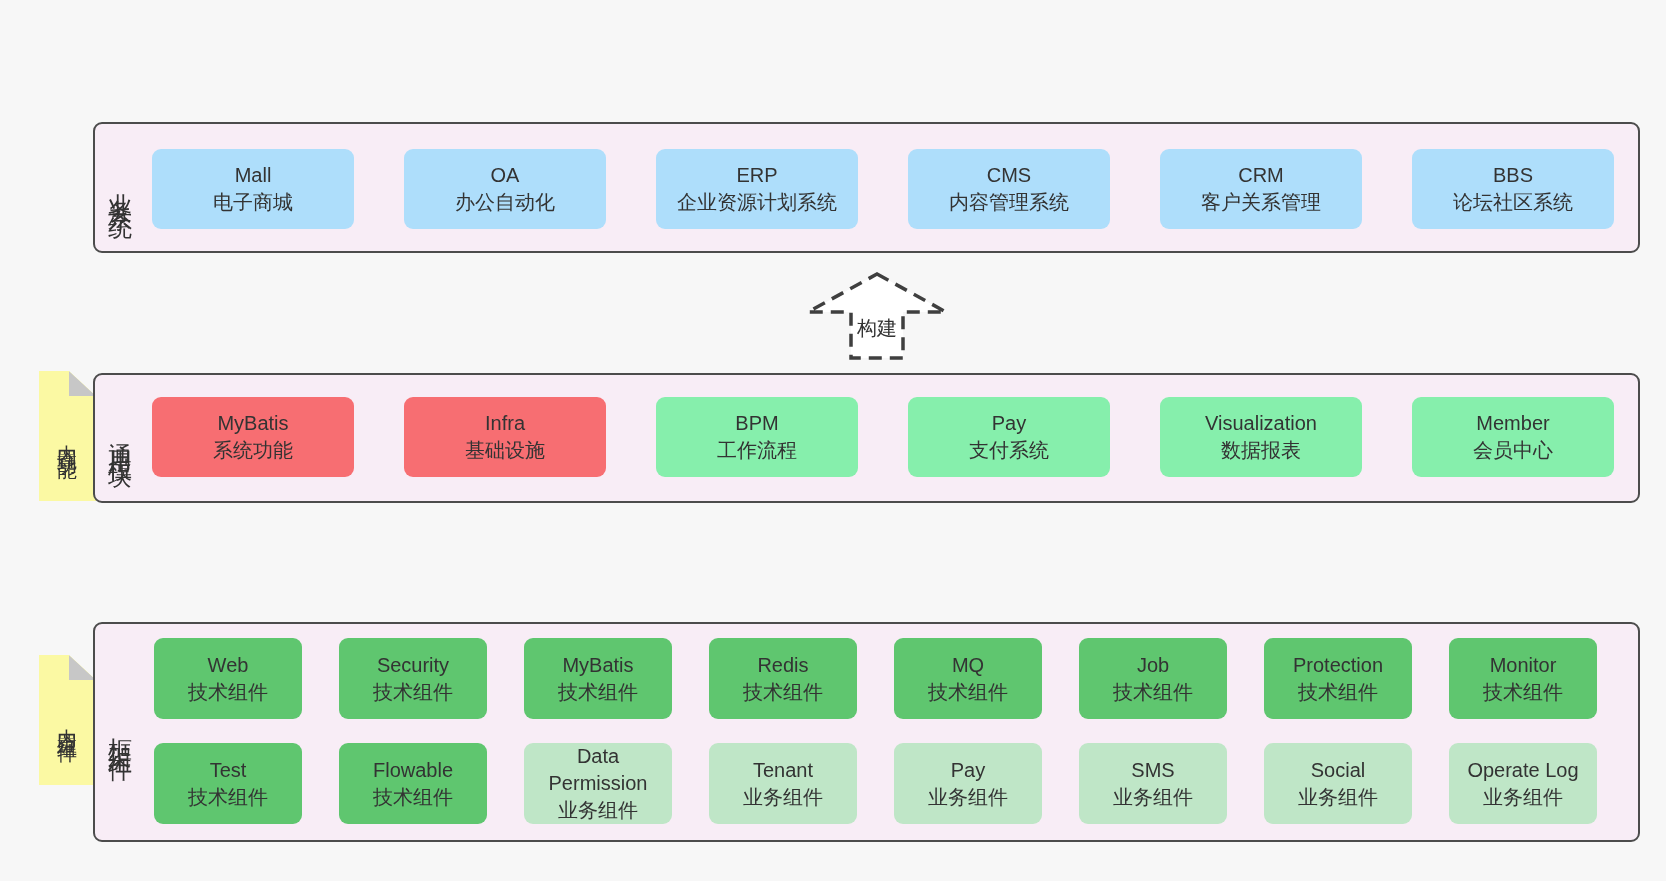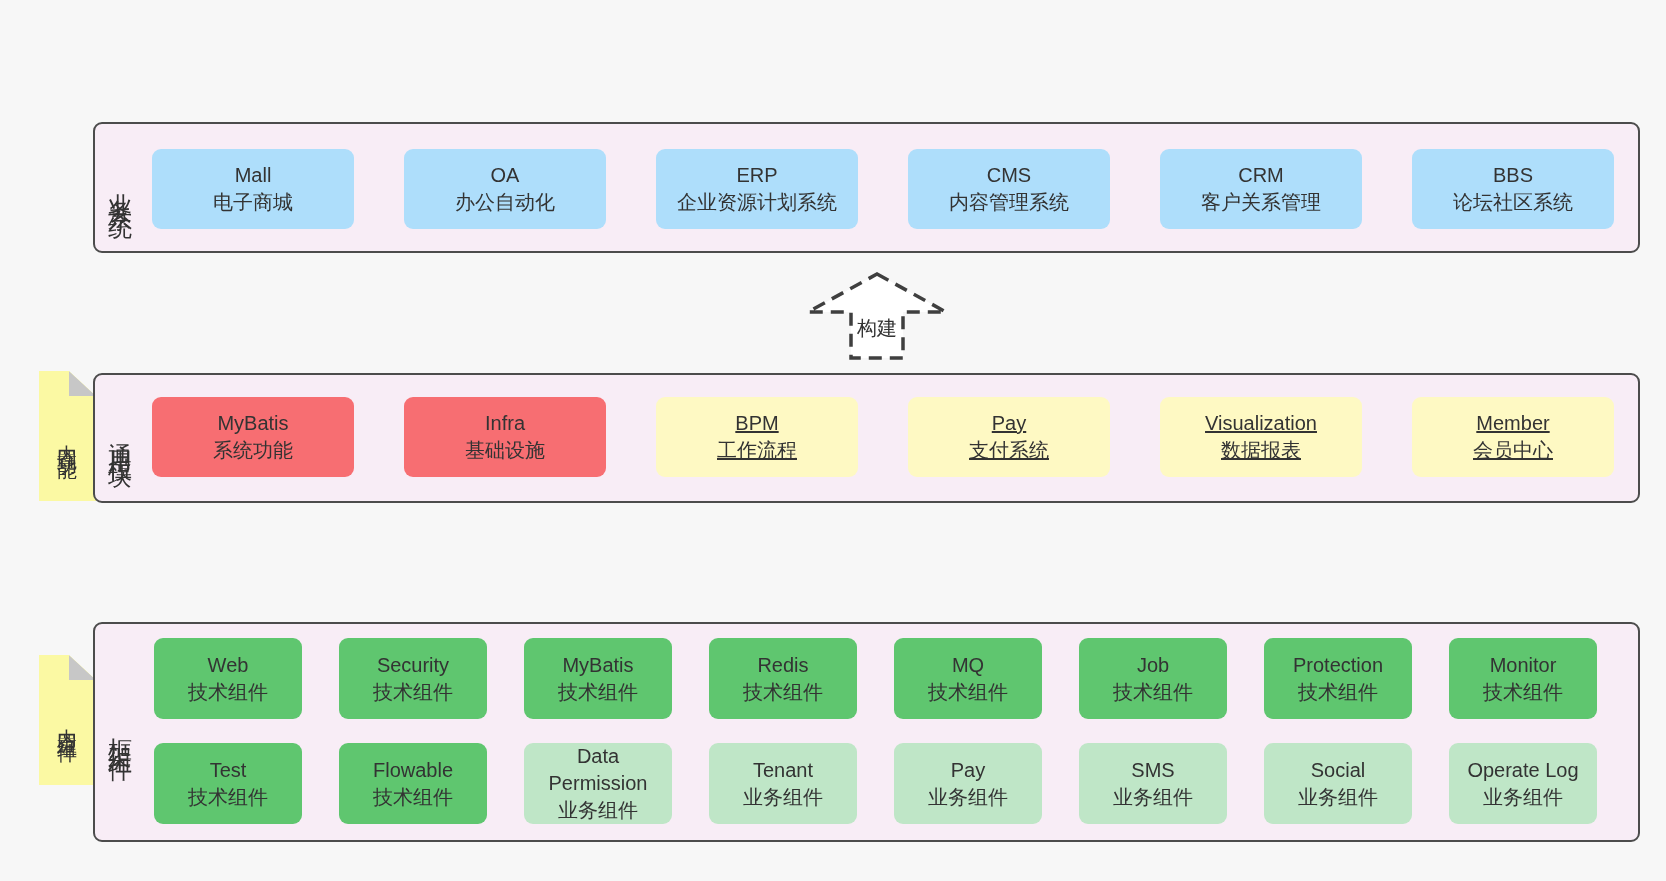--- a/index.html
+++ b/index.html
@@ -35,21 +35,21 @@
   .box{
     display:flex;flex-direction:column;justify-content:center;align-items:center;
     border-radius:9px;text-align:center;
     font-size:20px;line-height:27px;color:#333;
     box-sizing:border-box;padding:2px 6px;
   }
   .box-wide{width:202px;height:80px;}
   .box-narrow{width:148px;height:81px;}
   .blue{background:#aedefb;}
   .red{background:#f76e72;}
-  .pink{background:#fef9c3;text-decoration:underline;}
+  .pink{background:#86efac;}
   .g-dark{background:#5fc66f;}
   .g-light{background:#bfe6c7;}
   
   .note{
     position:absolute;left:39px;width:57px;height:130px;
     background:#fbf9a3;z-index:1;
     clip-path:polygon(0 0,calc(100% - 27px) 0,100% 25px,100% 100%,0 100%);
     display:flex;align-items:center;justify-content:center;
   }
   .note-mid{top:371px;}

